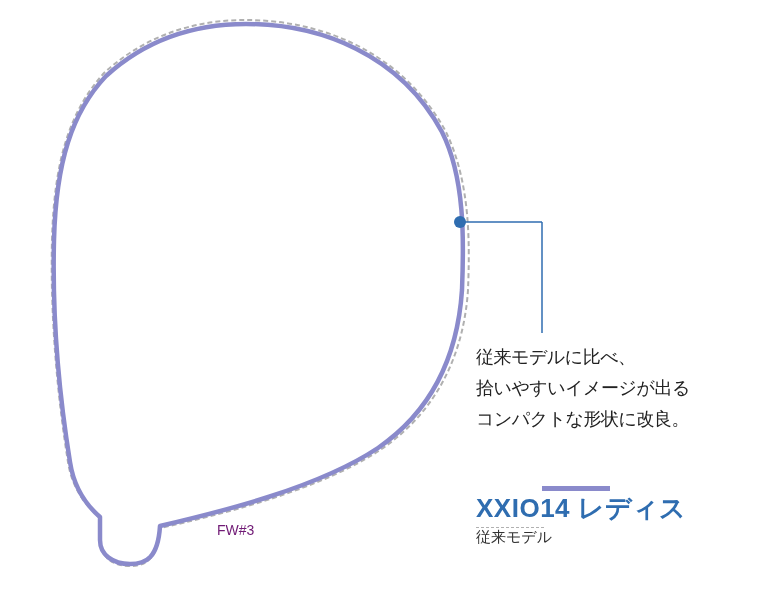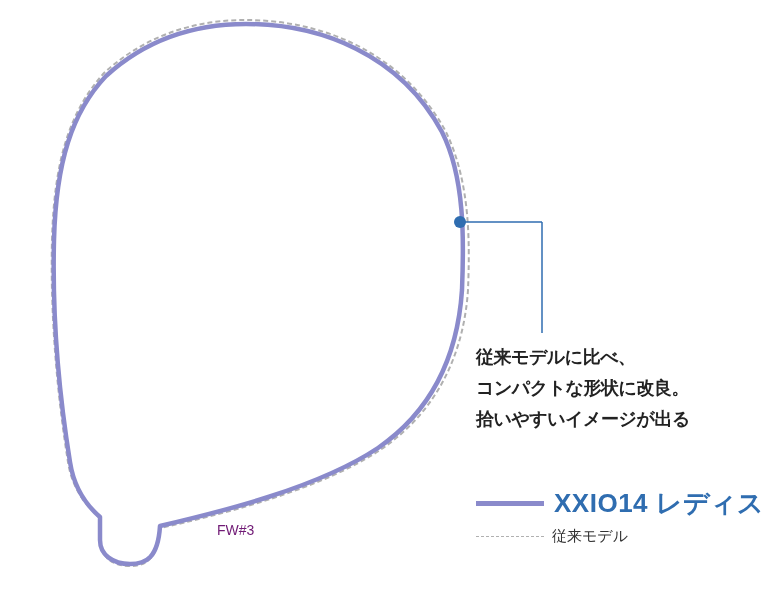--- a/index.html
+++ b/index.html
@@ -1,24 +1,24 @@
 <!DOCTYPE html>
 <html><head>
   <meta charset="utf-8">
   <style>
     html, body { margin: 0; padding: 0; background: #ffffff; }
     body { width: 780px; height: 600px; position: relative; overflow: hidden;
            font-family: "DejaVu Sans", sans-serif; }
     #diagram { position: absolute; left: 0; top: 0; }
     .callout { position: absolute; left: 476px; top: 341px; color: #222222;
-               font-size: 18px; line-height: 31px; letter-spacing: -0.5px; font-weight: bold; }
+               font-size: 18px; line-height: 31px; letter-spacing: -0.5px; }
     .callout div { white-space: nowrap; }
     .label-fw { position: absolute; left: 217px; top: 522px; font-size: 14px; color: #701a75;
                 font-family: "Liberation Sans", sans-serif; }
-    .legend-row { position: absolute; display: flex; align-items: center; }
+    .legend-row { position: absolute; display: flex; align-items: center; flex-direction: column; }
     .legend-new { left: 476px; top: 486px; }
     .legend-old { left: 476px; top: 527px; }
     .swatch-solid { width: 68px; height: 5px; background: #8a8acb; margin-right: 10px; }
     .swatch-dash { width: 68px; height: 0; border-top: 1.5px dashed #b0b0b0; margin-right: 8px; }
     .legend-new-text { color: #2f6db0; font-size: 26px; font-weight: bold;
                        font-family: "Liberation Sans", sans-serif; letter-spacing: 0.5px; }
     .legend-old-text { color: #333333; font-size: 15px; }
   </style>
 </head>
 <body>
@@ -35,22 +35,22 @@
            C 458 350, 436 408, 378 448 C 318 488, 220 512, 160 526
            C 158 558, 146 564, 130 564 C 113 564, 100 555, 100 540 Z" fill="none" stroke="#8a8acb" stroke-width="4.5" stroke-linejoin="round"></path>
 
   <line x1="460" y1="222" x2="542" y2="222" stroke="#2f6db0" stroke-width="1.5"></line>
   <line x1="542" y1="222" x2="542" y2="333" stroke="#2f6db0" stroke-width="1.5"></line>
   <circle cx="460" cy="222" r="6" fill="#2f6db0"></circle>
 </svg>
 
 <div class="callout">
   <div>従来モデルに比べ、</div>
+  <div>拾いやすいイメージが出る</div>
   <div>コンパクトな形状に改良。</div>
-  <div>拾いやすいイメージが出る</div>
 </div>
 
 <div class="label-fw">FW#3</div>
 
 <div class="legend-row legend-new">
   <span class="swatch-solid"></span>
   <span class="legend-new-text">XXIO14 レディス</span>
 </div>
 
 <div class="legend-row legend-old">

